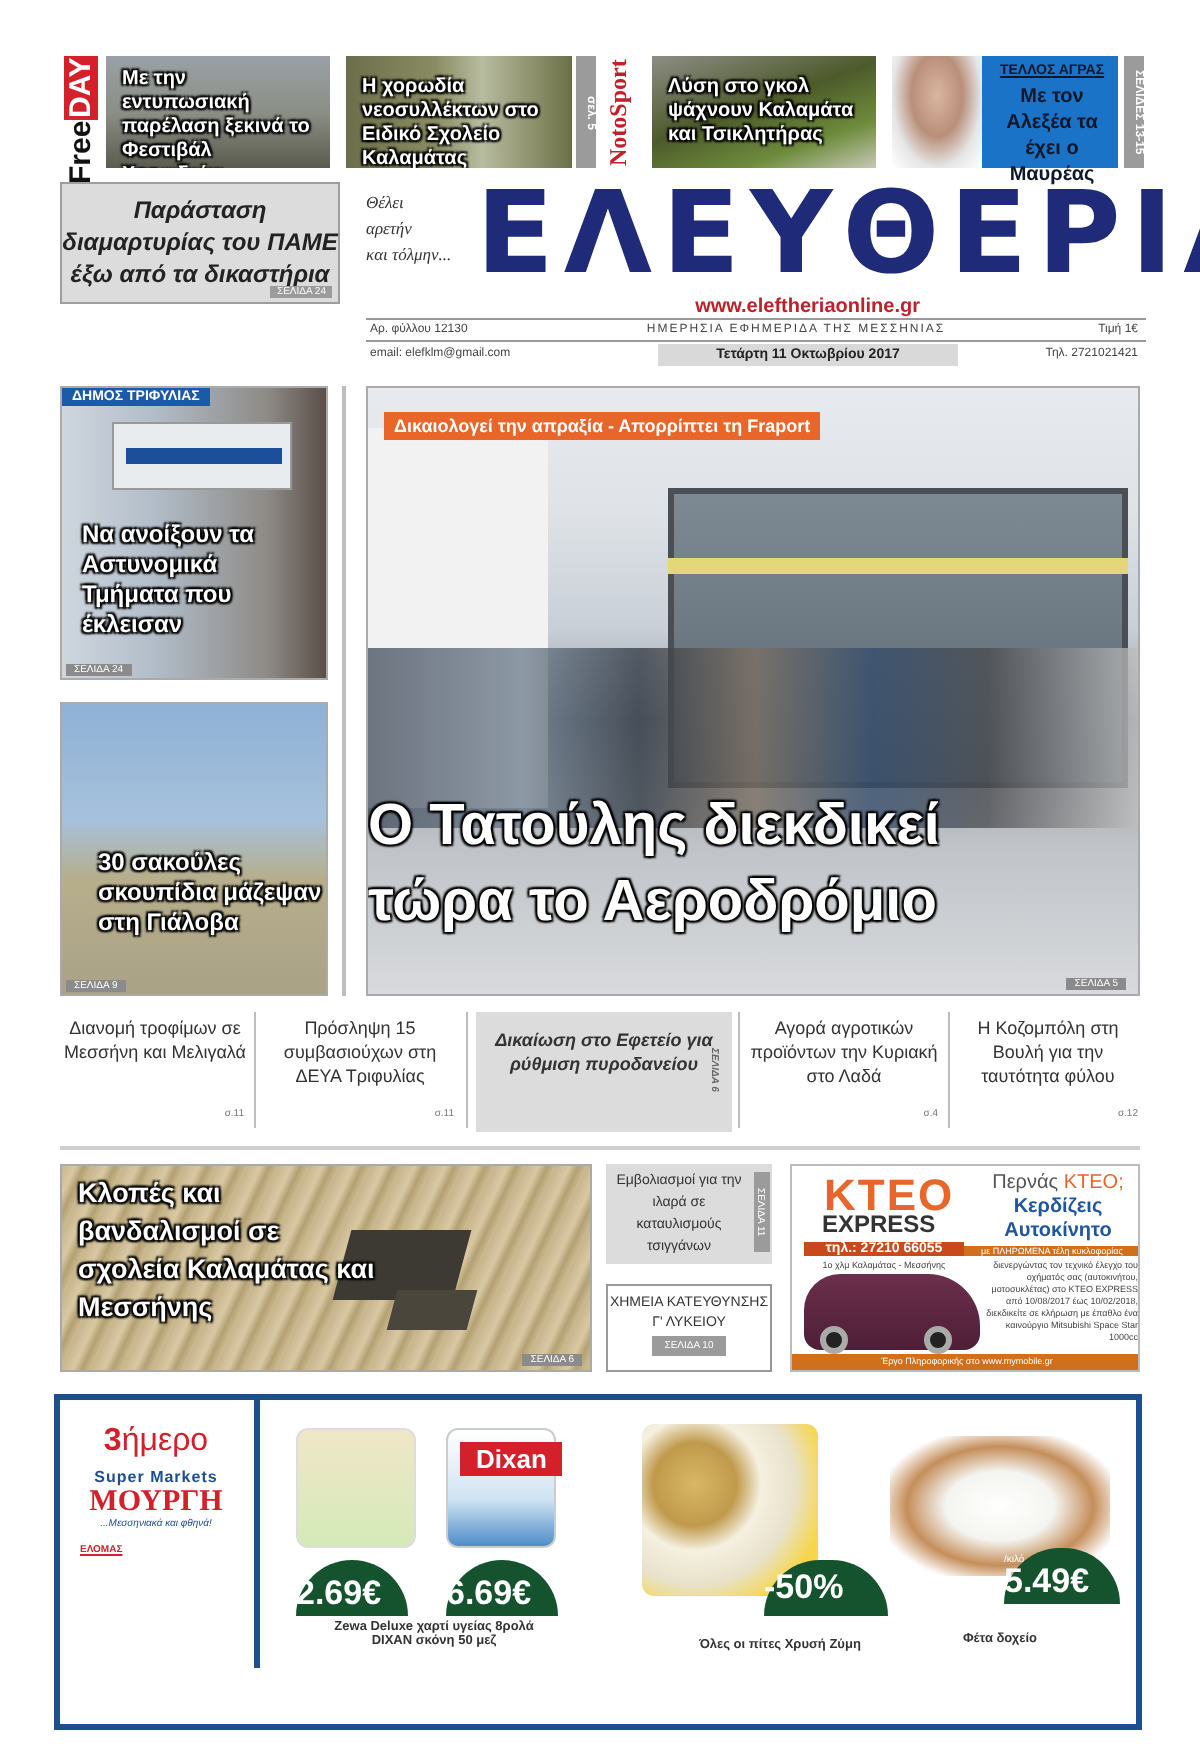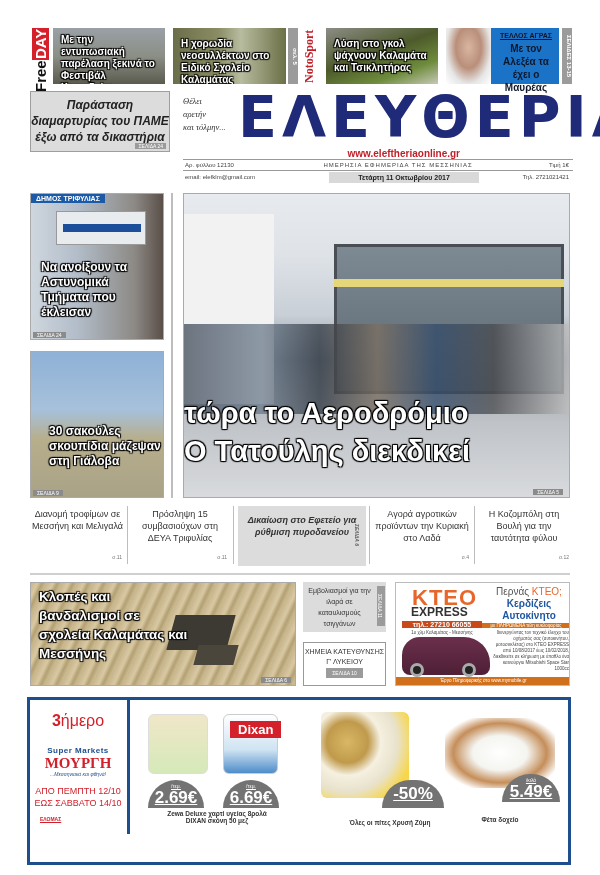--- a/index.html
+++ b/index.html
@@ -101,27 +101,27 @@
   .ad .car { position:absolute; left:6px; top:54px; width:88px; height:38px; background:linear-gradient(180deg,#6b2f4c 0%,#4e1f36 100%); border-radius:18px 26px 8px 8px; }
   .ad .wheel1, .ad .wheel2 { position:absolute; top:80px; width:14px; height:14px; border-radius:50%; background:#222; border:3px solid #aaa; }
   .ad .wheel1 { left:14px; } .ad .wheel2 { left:66px; }
   .ad .foot { position:absolute; left:0; bottom:0; width:175px; height:8px; background:#d0701c; color:#fff; font-size:4.5px; text-align:center; line-height:8px; }
 
   
   .sm { left: 27px; top: 697px; width: 544px; height: 168px; border: 3px solid #1d4e8d; background:#fff; }
   .sm .side { position:absolute; left:4px; top:4px; width:88px; height:126px; background:#fff; text-align:center; }
   .sm .side .tri { font-size:16px; color:#d3202a; font-weight:bold; margin-top:8px; }
   .sm .side .tri span { font-weight:normal; color:#d3202a; }
-  .sm .side .sup { font-size:8px; font-weight:bold; color:#1d4e8d; letter-spacing:.5px; margin-top:16px; }
+  .sm .side .sup { font-size:8px; font-weight:bold; color:#1d4e8d; letter-spacing:.5px; margin-top:4px; }
   .sm .side .mourgi { font-family:"Liberation Serif",serif; font-size:15px; font-weight:bold; color:#d3202a; line-height:16px; }
   .sm .side .slogan { font-size:5px; color:#1d4e8d; font-style:italic; }
   .sm .side .dates { font-size:9px; color:#d3202a; line-height:12px; margin-top:8px; }
   .sm .side .el { font-size:5px; color:#d3202a; margin-top:7px; text-align:left; padding-left:6px; font-weight:bold; text-decoration:underline; }
   .sm .divl { position:absolute; left:97px; top:0; width:3px; height:134px; background:#1d4e8d; }
-  .price { position:absolute; width:56px; height:28px; background:#737373; color:#fff; border-radius:28px 28px 0 0; text-align:center;text-decoration:underline; }
+  .price { position:absolute; width:56px; height:28px; background:#14532d; color:#fff; border-radius:28px 28px 0 0; text-align:left; }
   .price .u { font-size:5px; display:block; padding-top:3px; }
   .price .v { font-size:17px; font-weight:bold; line-height:16px; }
   .prod { position:absolute; border-radius:6px; }
   .p-zewa { left:118px; top:14px; width:60px; height:60px; background:linear-gradient(180deg,#f0e7c9 0%,#d5e9b8 100%); border:1px solid #ddd; }
   .p-dixan { left:193px; top:14px; width:55px; height:60px; background:linear-gradient(180deg,#ffffff 0%,#cfe3f2 60%,#4e8dc9 100%); border:1px solid #ccc; }
   .p-dixan .t { position:absolute; left:6px; top:6px; background:#d3202a; color:#fff; font-size:13px; font-weight:bold; padding:1px 8px; }
   .p-pies { left:291px; top:12px; width:88px; height:86px; background:radial-gradient(circle at 30% 35%,#d8b766 0%,#c09a4c 25%,#f5f0e0 40%,#e8e2cc 60%,#f7d64b 80%); }
   .p-feta { left:415px; top:18px; width:110px; height:70px; background:radial-gradient(ellipse at 50% 50%,#ffffff 0%,#f4f4f0 35%,#c58e5a 60%,#ffffff 80%); }
   .caption { position:absolute; font-size:6.5px; font-weight:bold; color:#333; text-align:center; }
 </style>
@@ -183,23 +183,24 @@
   <div class="hl big-white">30 σακούλες σκουπίδια μάζεψαν στη Γιάλοβα</div>
   <span class="pgtag">ΣΕΛΙΔΑ 9</span>
 </div>
 <div class="abs vline"></div>
 
 <div class="abs main">
   <div class="wall"></div>
   <div class="glass"></div>
   <div class="stripe"></div>
   <div class="crowd"></div>
+  <div class="kick">Δικαιολογεί την απραξία - Απορρίπτει τη Fraport</div>
   <div class="hl big-white">
+    <div>Ο Τατούλης διεκδικεί</div>
     <div>τώρα το Αεροδρόμιο</div>
-    <div>Ο Τατούλης διεκδικεί</div>
   </div>
   <span class="pg">ΣΕΛΙΔΑ 5</span>
 </div>
 
 <div class="abs short s1">
   <span>Διανομή τροφίμων σε Μεσσήνη και Μελιγαλά</span>
   <span class="pg">σ.11</span>
 </div>
 <div class="abs sep" style="left:127px"></div>
 <div class="abs short s2">
@@ -252,24 +253,20 @@
   <div class="wheel2"></div>
   <div class="foot">Έργο Πληροφορικής στο www.mymobile.gr</div>
 </div>
 
 <div class="abs sm">
   <div class="side">
     <div class="tri"><span style="font-weight:bold">3</span><span>ήμερο</span></div>
     <div class="sup">Super Markets</div>
     <div class="mourgi">ΜΟΥΡΓΗ</div>
     <div class="slogan">...Μεσσηνιακά και φθηνά!</div>
-    <div class="dates">
-      <div>ΑΠΟ ΠΕΜΠΤΗ 12/10</div>
-      <div>ΕΩΣ ΣΑΒΒΑΤΟ 14/10</div>
-    </div>
     <div class="el">ΕΛΟΜΑΣ</div>
   </div>
   <div class="divl"></div>
 
   <div class="prod p-zewa"></div>
   <div class="prod p-dixan">
     <span class="t">Dixan</span>
   </div>
   <div class="price" style="left:118px;top:80px">
     <span class="u">/τεμ.</span>

